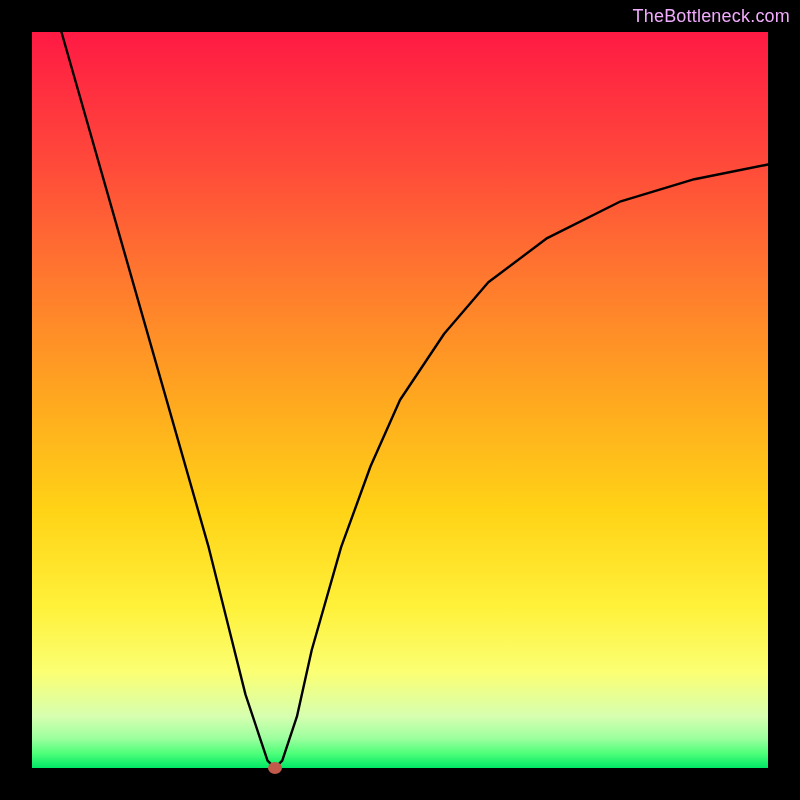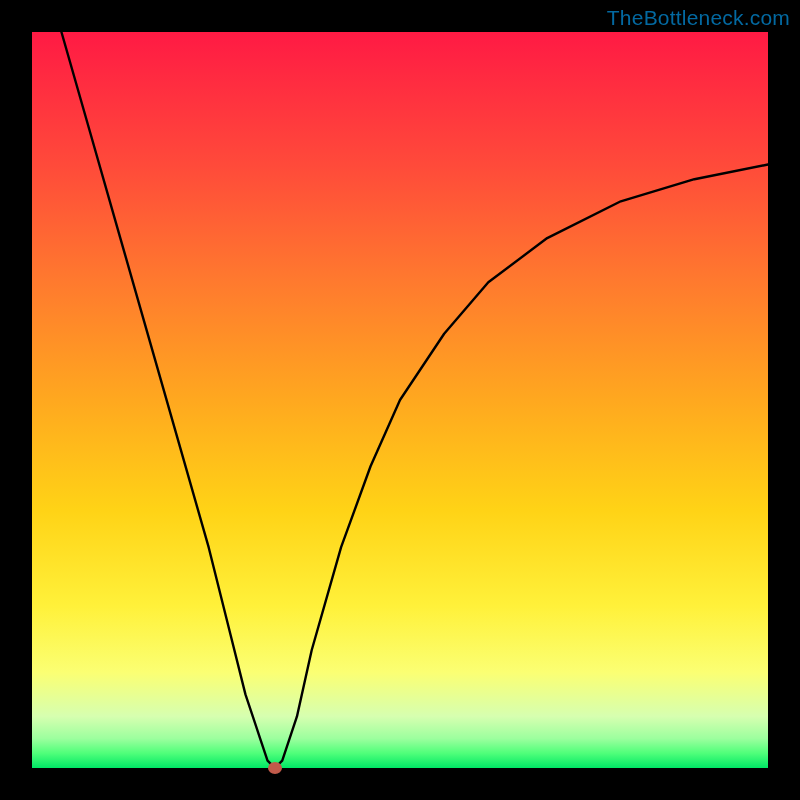--- a/index.html
+++ b/index.html
@@ -32,22 +32,22 @@
       #fbff73 87%,
       #d6ffb0 93%,
       #9cff9e 96%,
       #4fff7a 98%,
       #00e765 100%);
   }
   .watermark {
     position: absolute;
     top: 6px;
     right: 10px;
-    color: #0369a1;
-    font-size: 21px;
+    color: #f0abfc;
+    font-size: 18px;
     font-weight: 500;
     letter-spacing: 0.2px;
   }
   svg.curve {
     position: absolute;
     left: 0;
     top: 0;
     width: 736px;
     height: 736px;
     overflow: visible;

